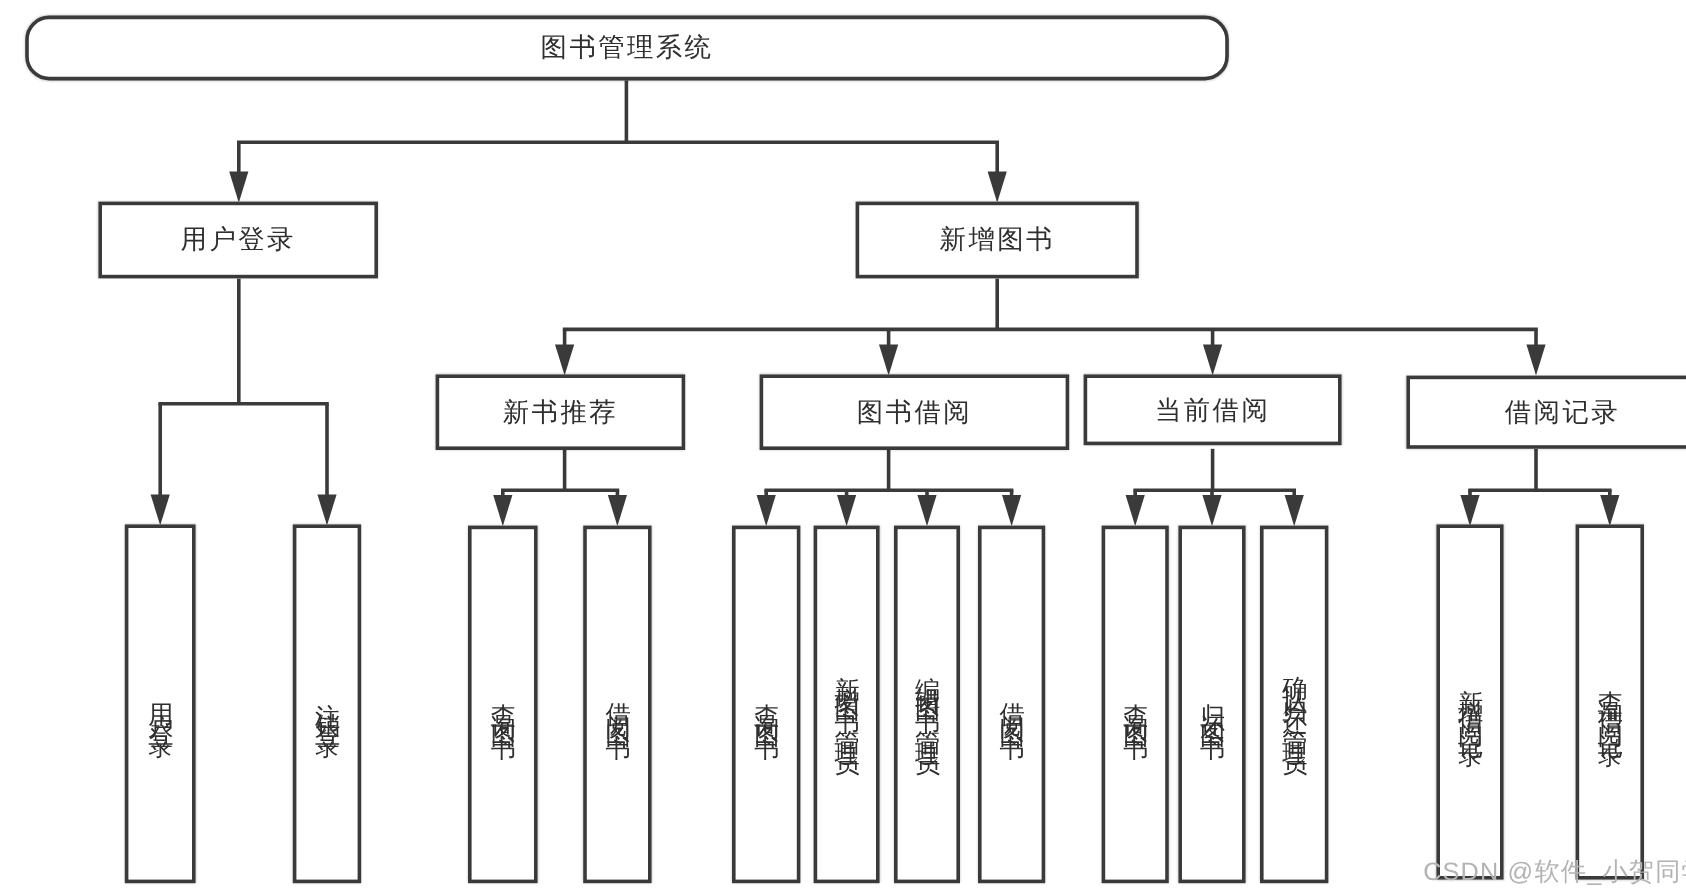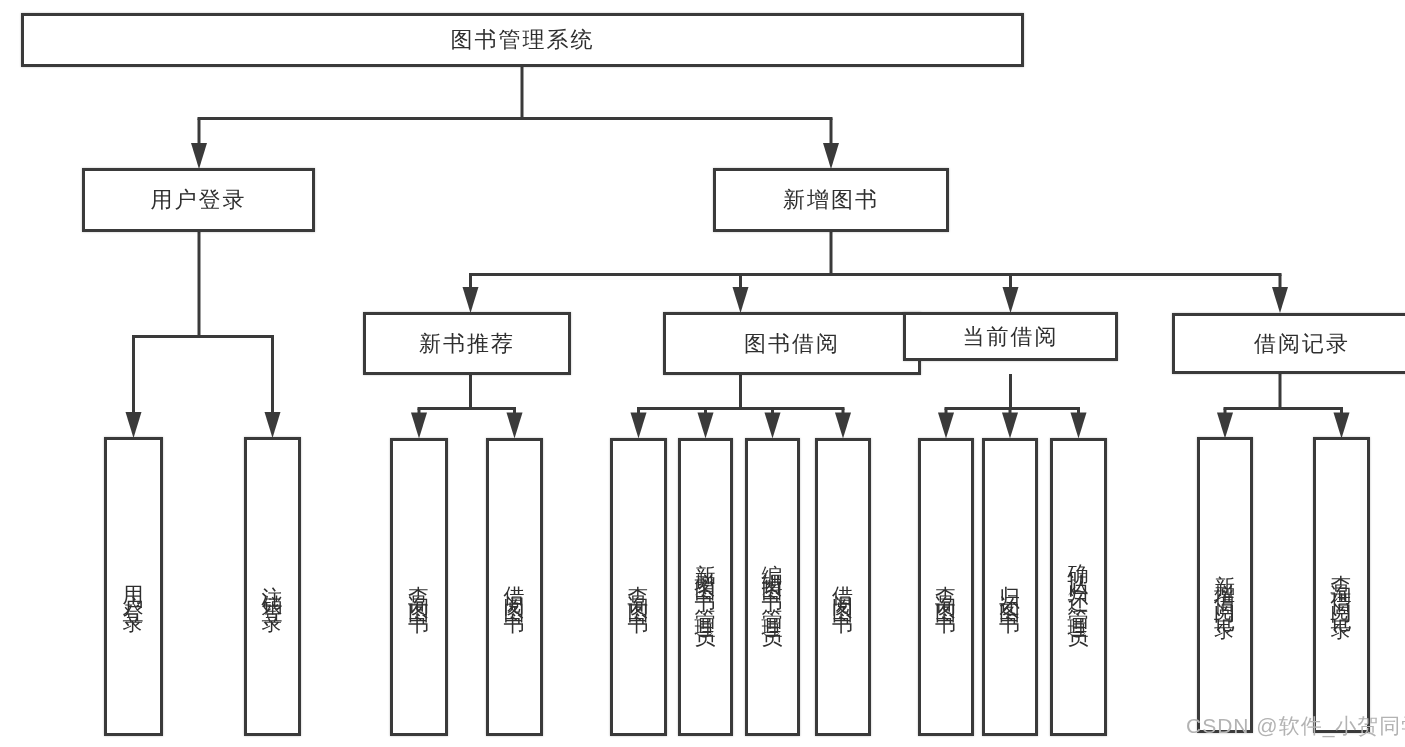--- a/index.html
+++ b/index.html
@@ -123,38 +123,38 @@
       <polygon points="764.5,412.5 780.5,412.5 772.5,438.5"></polygon>
       <polygon points="835,412.5 851,412.5 843,438.5"></polygon>
       <polygon points="938,412.5 954,412.5 946,438.5"></polygon>
       <polygon points="1002,412.5 1018,412.5 1010,438.5"></polygon>
       <polygon points="1070.5,412.5 1086.5,412.5 1078.5,438.5"></polygon>
       <polygon points="1217,412.5 1233,412.5 1225,438.5"></polygon>
       <polygon points="1333.5,412.5 1349.5,412.5 1341.5,438.5"></polygon>
     </g>
   </svg>
 
-  <div class="node" style="left:21px; top:13px; width:1003px; height:54px;">
+  <div class="node" style="left:21px; top:13px; width:1003px; height:54px;border-radius:20px;">
     <span class="h-label">图书管理系统</span>
   </div>
 
   <div class="node" style="left:82px; top:168px; width:233px; height:64px;">
     <span class="h-label">用户登录</span>
   </div>
   <div class="node" style="left:713px; top:168px; width:236px; height:64px;">
     <span class="h-label">新增图书</span>
   </div>
 
   <div class="node" style="left:363px; top:312px; width:208px; height:63px;">
     <span class="h-label">新书推荐</span>
   </div>
-  <div class="node" style="left:663px; top:312px; width:258px; height:63px;">
+  <div class="node" style="left:633px; top:312px; width:258px; height:63px;">
     <span class="h-label">图书借阅</span>
   </div>
-  <div class="node" style="left:903px; top:312px; width:215px; height:49px;">
+  <div class="node" style="left:903px; top:312px; width:215px; height:59px;">
     <span class="h-label">当前借阅</span>
   </div>
   <div class="node" style="left:1172px; top:313px; width:260px; height:61px;">
     <span class="h-label">借阅记录</span>
   </div>
 
   <div class="node" style="left:104px; top:437px; width:59px; height:299px;">
     <span class="v-label">用户登录</span>
   </div>
   <div class="node" style="left:244px; top:437px; width:57px; height:299px;">

